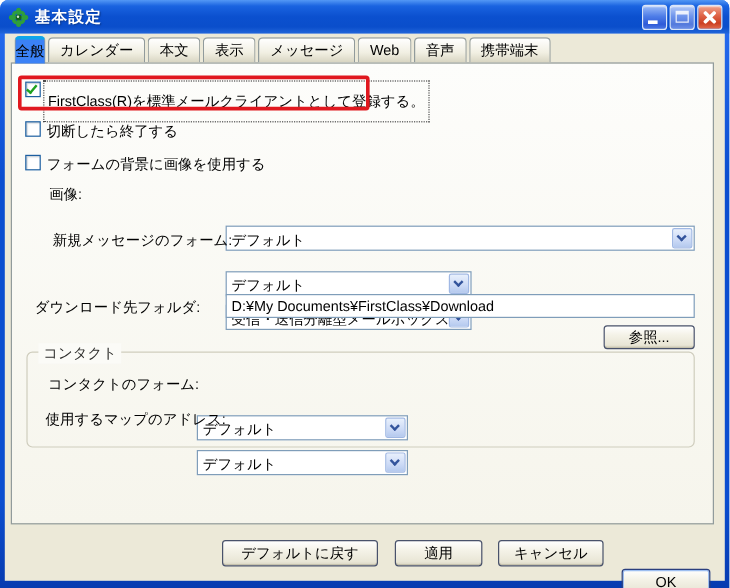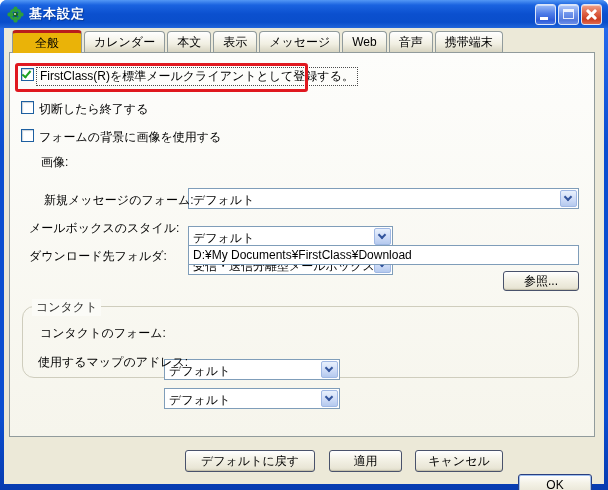--- a/index.html
+++ b/index.html
@@ -42,22 +42,22 @@
 
   
   .tabs{position:absolute;left:8px;top:2px;height:23px;white-space:nowrap;z-index:3;}
   .tab{
     display:inline-block;vertical-align:bottom;margin-right:2px;
     border:1px solid #919b9c;border-bottom:none;border-radius:4px 4px 0 0;
     background:linear-gradient(to bottom,#ffffff,#f1efe2 60%,#d8d5c2);
     font-size:12px;color:#000;padding:3px 9px 2px;height:21px;line-height:15px;cursor:default;
   }
   .tab.active{
-    background:#eab308;height:23px;line-height:16px;padding:2px 22px 2px;
-    border-top:3px solid #b91c1c;position:relative;top:0;margin-bottom:-1px;z-index:4;
+    background:#3b82f6;height:23px;line-height:16px;padding:2px 0 2px;
+    border-top:3px solid #0ea5e9;position:relative;top:0;margin-bottom:-1px;z-index:4;
   }
 
   
   .panel{
     position:absolute;left:5px;top:24px;width:586px;height:385px;
     background:linear-gradient(to bottom,#fdfdfb,#f6f5ec);
     border:1px solid #919b9c;z-index:2;
   }
 
   .lbl{position:absolute;font-size:12px;color:#000;white-space:nowrap;}
@@ -72,21 +72,21 @@
   .checkbox{
     position:absolute;width:13px;height:13px;background:#ffffff;
     border:1px solid #1d5fa0;box-shadow:inset 1px 1px 1px rgba(120,140,160,.4);
   }
   .checkbox .tick{
     position:absolute;left:2px;top:0px;width:5px;height:9px;
     border-right:2px solid #1ea11e;border-bottom:2px solid #1ea11e;
     transform:rotate(40deg);
   }
   .chk-label{position:absolute;font-size:12px;color:#000;white-space:nowrap;}
-  .chk-label.focused{border:1px dotted #4d4d4d;padding:0 3px;}
+  .chk-label.focused{border:1px dotted #4d4d4d;padding:8px 3px;}
 
   
   .combo{
     position:absolute;height:21px;background:#ffffff;border:1px solid #7f9db9;
     font-size:12px;cursor:default;margin-top:37px;
   }
   .combo .combo-value{position:absolute;left:4px;top:3px;right:19px;white-space:nowrap;overflow:hidden;color:#000;}
   .combo .combo-arrow{
     position:absolute;right:1px;top:1px;width:17px;height:17px;border-radius:2px;
     background:linear-gradient(to bottom,#e8f0fc,#ccdaf6 60%,#b4c9ee);
@@ -98,22 +98,22 @@
   }
 
   
   .textbox{
     position:absolute;height:20px;background:#ffffff;border:1px solid #7f9db9;
     font-size:12px;padding:0 4px;font-family:"Liberation Sans","DejaVu Sans",sans-serif;color:#000;
   }
 
   
   .groupbox{
-    position:absolute;left:12px;top:253px;width:557px;height:72px;
-    border:1px solid #cfcdbd;border-radius:12px;
+    position:absolute;left:12px;top:240px;width:557px;height:80px;
+    border:1px solid #cfcdbd;border-radius:5px;
   }
   .group-title{
     position:absolute;left:9px;top:-8px;background:#fbfbf7;padding:0 4px;
     font-size:12px;color:#2e2e2c;white-space:nowrap;
   }
 
   
   .xp-btn{
     position:absolute;height:22px;border:1px solid #49526b;border-radius:3px;
     background:linear-gradient(to bottom,#ffffff,#f4f2e7 40%,#e9e6d6 85%,#d9d5c2);
@@ -190,21 +190,20 @@
       </div>
 
       <span class="lbl" style="left:19px;top:139px;margin-left:15px;">新規メッセージのフォーム:</span>
       <div class="combo" style="left:178px;top:136px;width:205px;">
         <span class="combo-value">デフォルト</span>
         <span class="combo-arrow">
             <i></i>
           </span>
       </div>
 
-      <span class="lbl" style="left:19px;top:167px;">メールボックスのスタイル:</span>
       <div class="combo" style="left:178px;top:164px;width:205px;">
         <span class="combo-value">受信・送信分離型メールボックス</span>
         <span class="combo-arrow">
             <i></i>
           </span>
       </div>
 
       <span class="lbl" style="left:19px;top:195px;">ダウンロード先フォルダ:</span>
       <input class="textbox" style="left: 178px; top: 192px; width: 391px;" readonly="" value="D:¥My Documents¥FirstClass¥Download">
 

